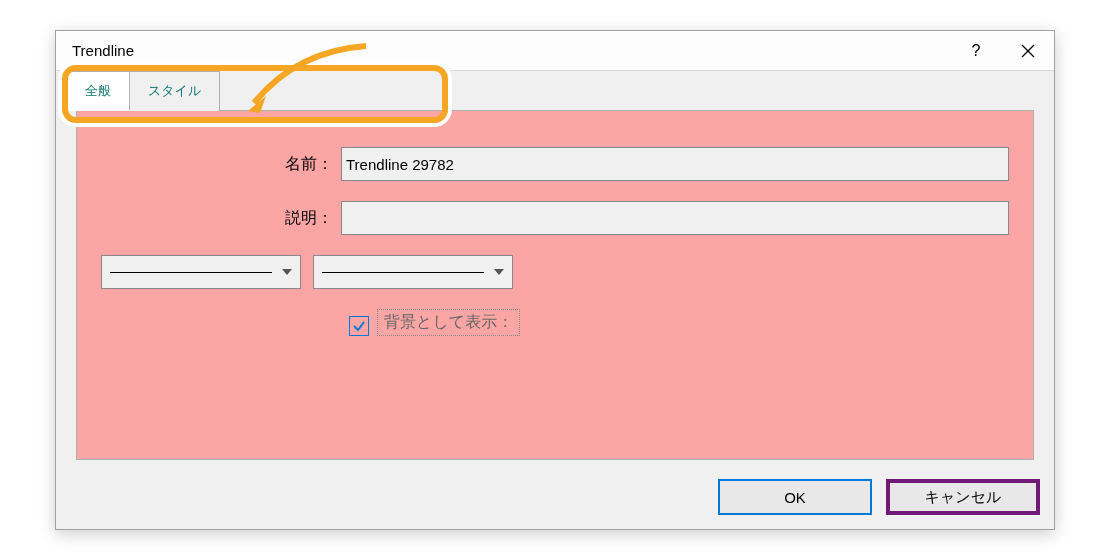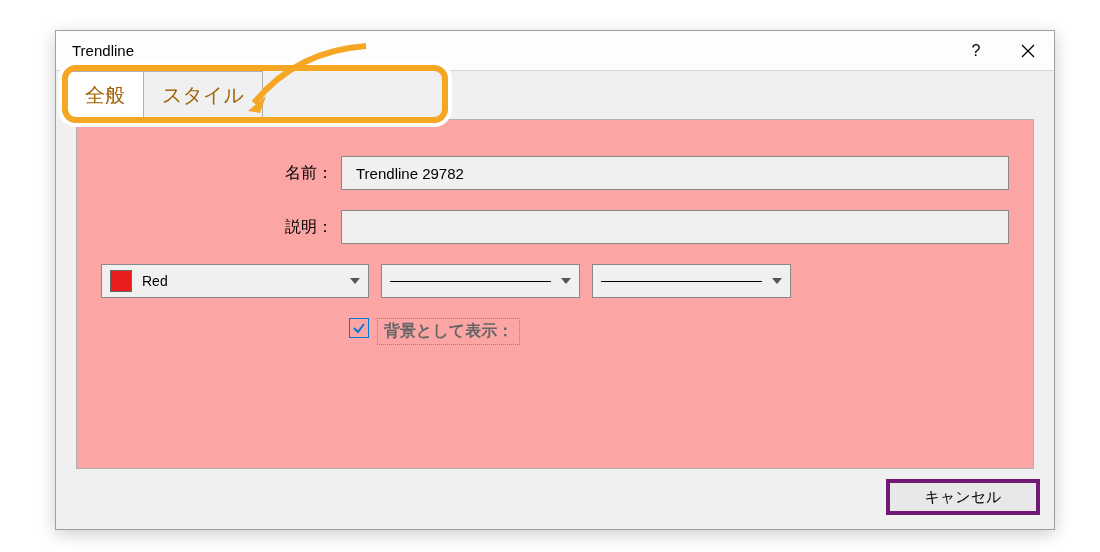--- a/index.html
+++ b/index.html
@@ -49,22 +49,22 @@
       display: flex;
       position: relative;
       z-index: 2;
       margin-top: 0;
     }
     .tab {
       padding: 10px 18px 10px 18px;
       background: #f0f0f0;
       border: 1px solid #b0b0b0;
       border-bottom: none;
-      font-size: 20px;
-      color: #a16207;
+      font-size: 13px;
+      color: #0f766e;
       position: relative;
       margin-right: -1px;
     }
     .tab.active {
       background: #ffffff;
       border-bottom: 1px solid #ffffff;
       z-index: 3;
     }
     .highlight-ring {
       position: absolute;
@@ -104,21 +104,21 @@
       text-align: right;
       padding-right: 8px;
       font-size: 16px;
       color: #000;
     }
     .text-input {
       flex: 1;
       height: 34px;
       border: 1px solid #888;
       background: #f0f0f0;
-      padding: 0 14px;
+      padding: 0 4px;
       font-size: 15px;
       max-width: 690px;
     }
     .style-row { display: flex; gap: 12px; align-items: center; flex: 1; max-width: 690px; }
     .combo {
       height: 34px;
       border: 1px solid #888;
       background: #f0f0f0;
       display: flex;
       align-items: center;
@@ -142,24 +142,23 @@
     .line-sample {
       flex: 1;
       height: 0;
       border-top: 1.5px solid #000;
       margin-right: 10px;
     }
     .width-combo { width: 200px; }
     .width-sample { flex:1; height:0; border-top: 1px solid #000; margin-right: 10px; }
     .checkbox-row {
       display: flex;
-      align-items: flex-start;
+      align-items: flex-end;
       margin-left: 248px;
       margin-top: 4px;
-      font-weight: bold;
     }
     .checkbox-box {
       width: 20px; height: 20px;
       border: 1px solid #0078d7;
       display: flex;
       align-items: center;
       justify-content: center;
       color: #0078d7;
       font-size: 15px;
       margin-right: 8px;
@@ -223,25 +222,20 @@
       <div class="form-row">
         <div class="form-label">名前：</div>
         <input class="text-input" value="Trendline 29782" style="">
       </div>
       <div class="form-row">
         <div class="form-label">説明：</div>
         <input class="text-input" value="" style="">
       </div>
       <div class="form-row">
         <div class="style-row">
-          <div class="combo color-combo">
-            <div class="color-swatch" style="background:#e81e1e"></div>
-            <span>Red</span>
-            <div class="chev"></div>
-          </div>
           <div class="combo line-combo">
             <div class="line-sample"></div>
             <div class="chev"></div>
           </div>
           <div class="combo width-combo">
             <div class="width-sample"></div>
             <div class="chev"></div>
           </div>
         </div>
       </div>
@@ -250,15 +244,16 @@
           <svg width="14" height="14" viewBox="0 0 14 14">
               <path d="M 2 7 L 6 11 L 12 3" stroke="#0078d7" stroke-width="2" fill="none"></path>
             </svg>
         </div>
         <span class="checkbox-label">背景として表示：</span>
       </div>
     </div>
   </div>
 
   <div class="button-row">
+    <div class="btn primary">OK</div>
     <div class="btn">キャンセル</div>
   </div>
 </div>
 
 </body></html>

